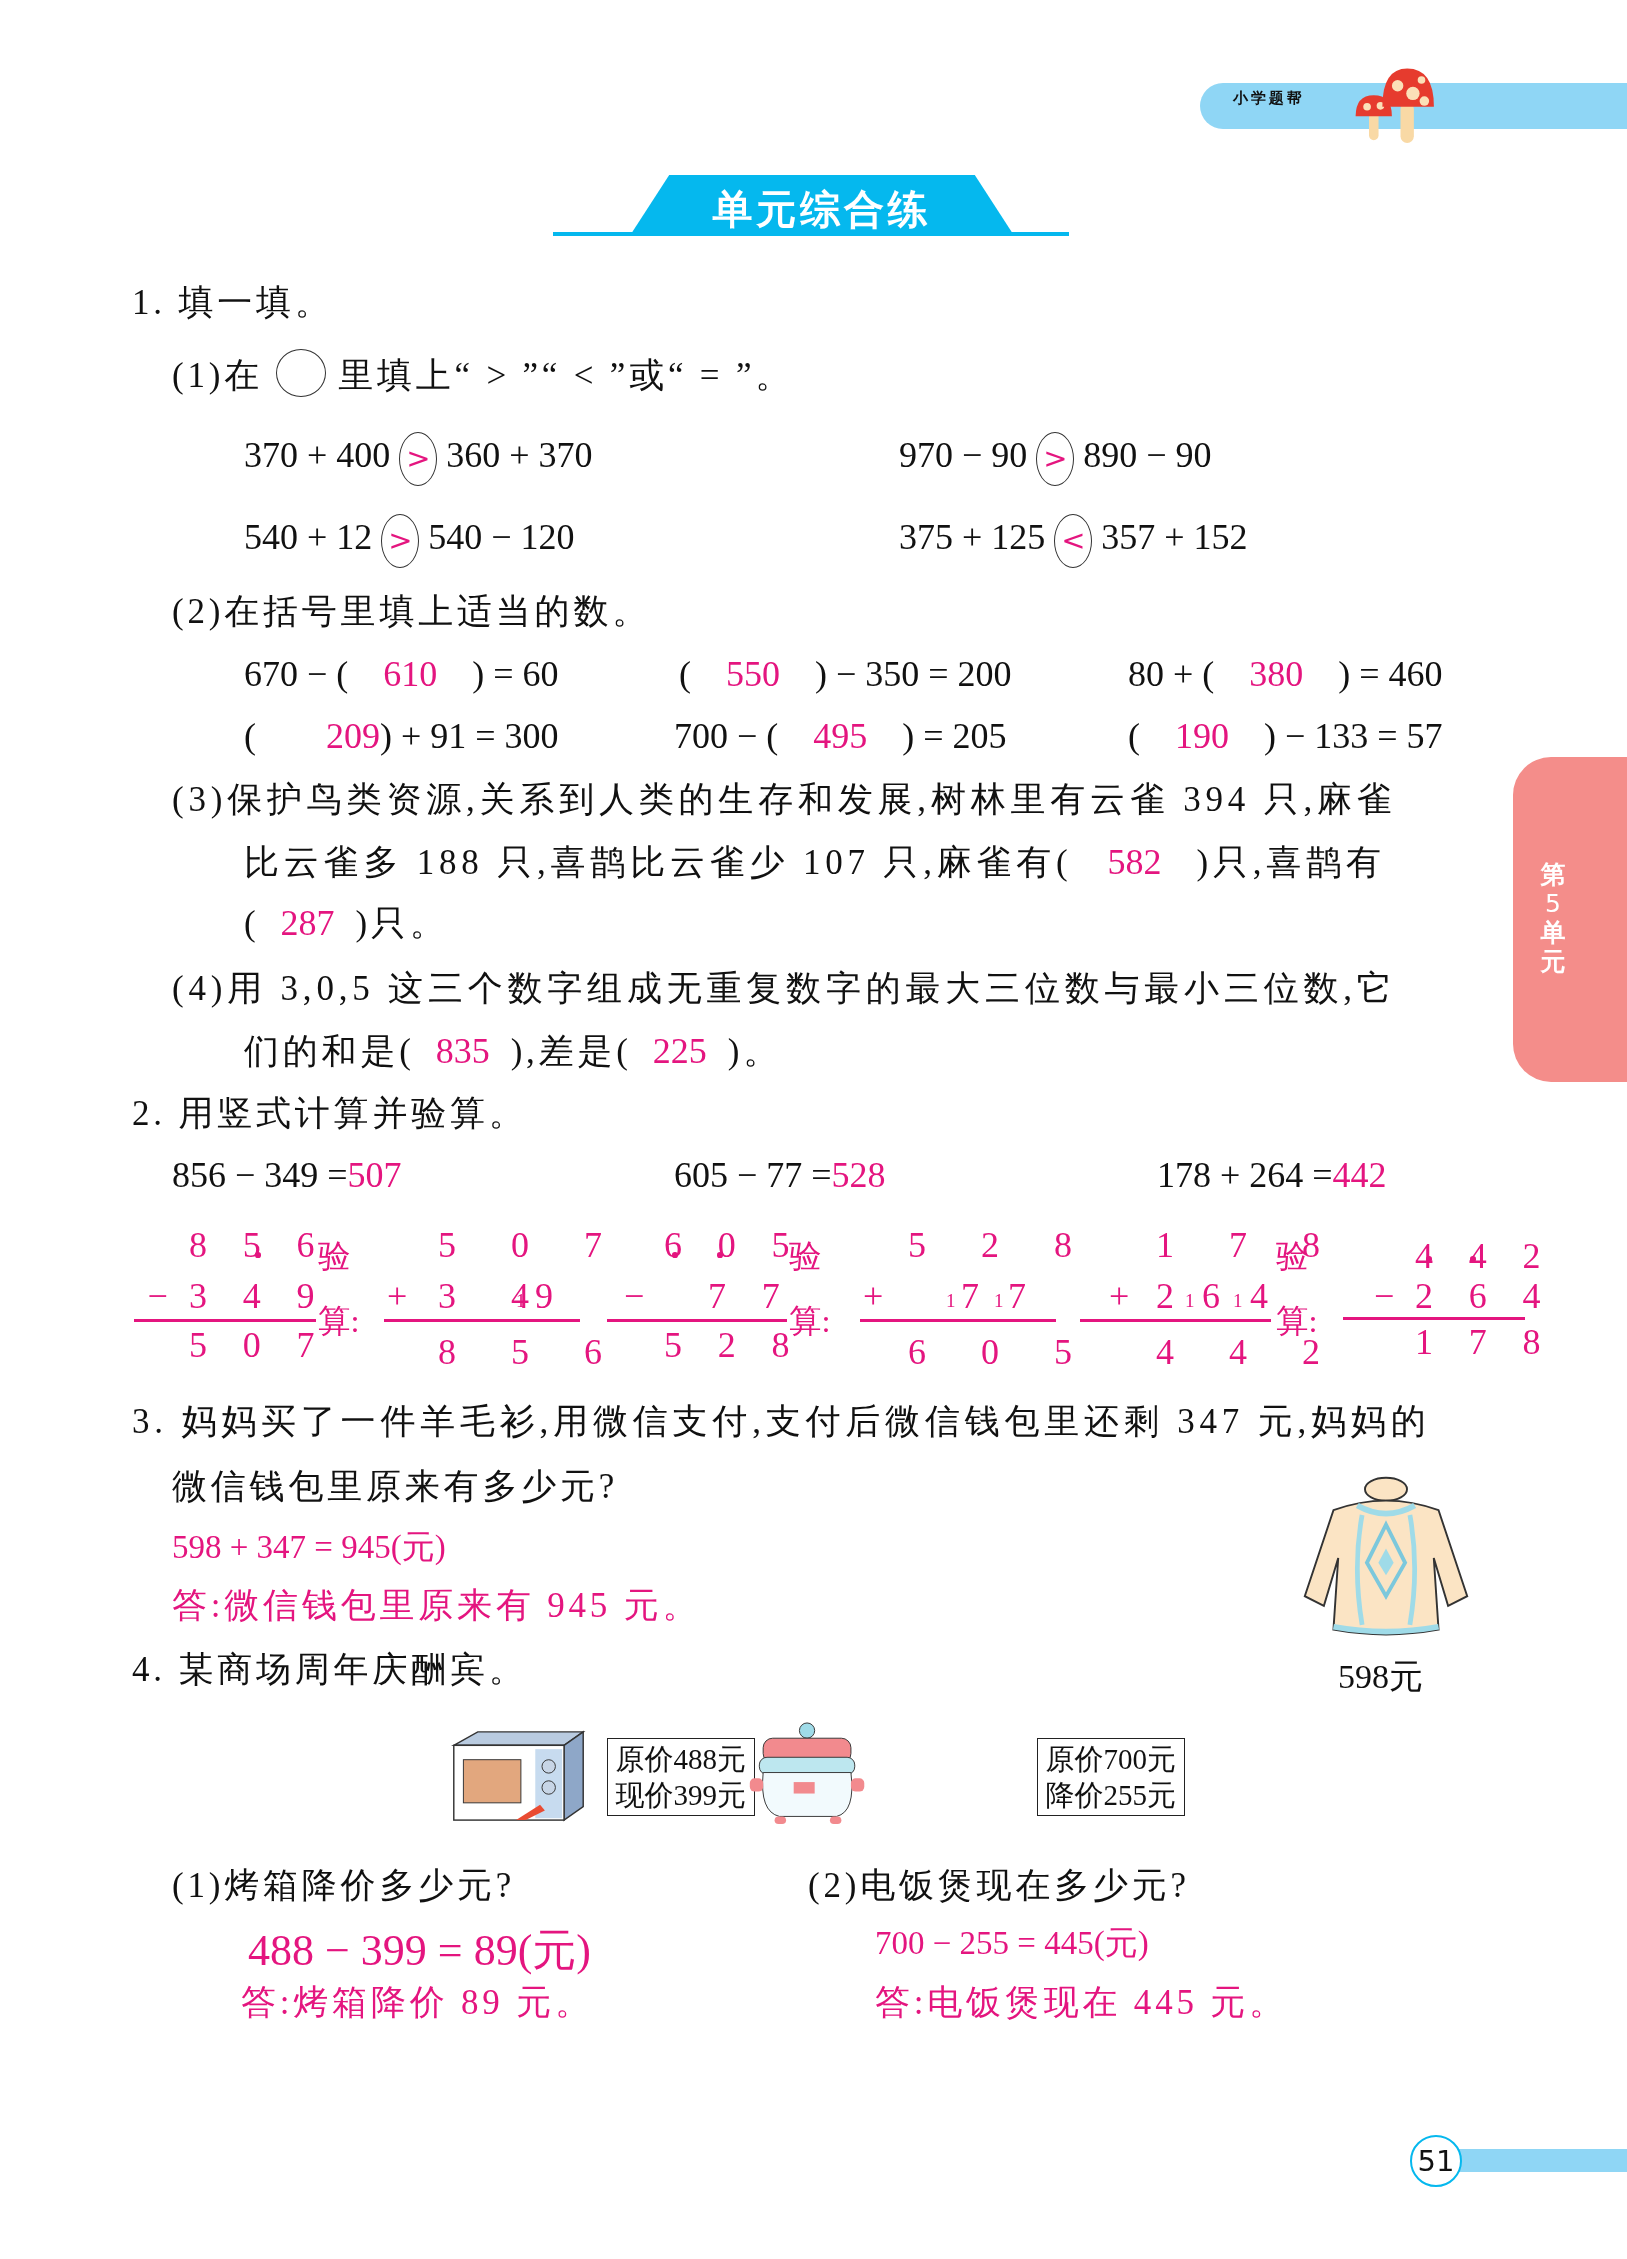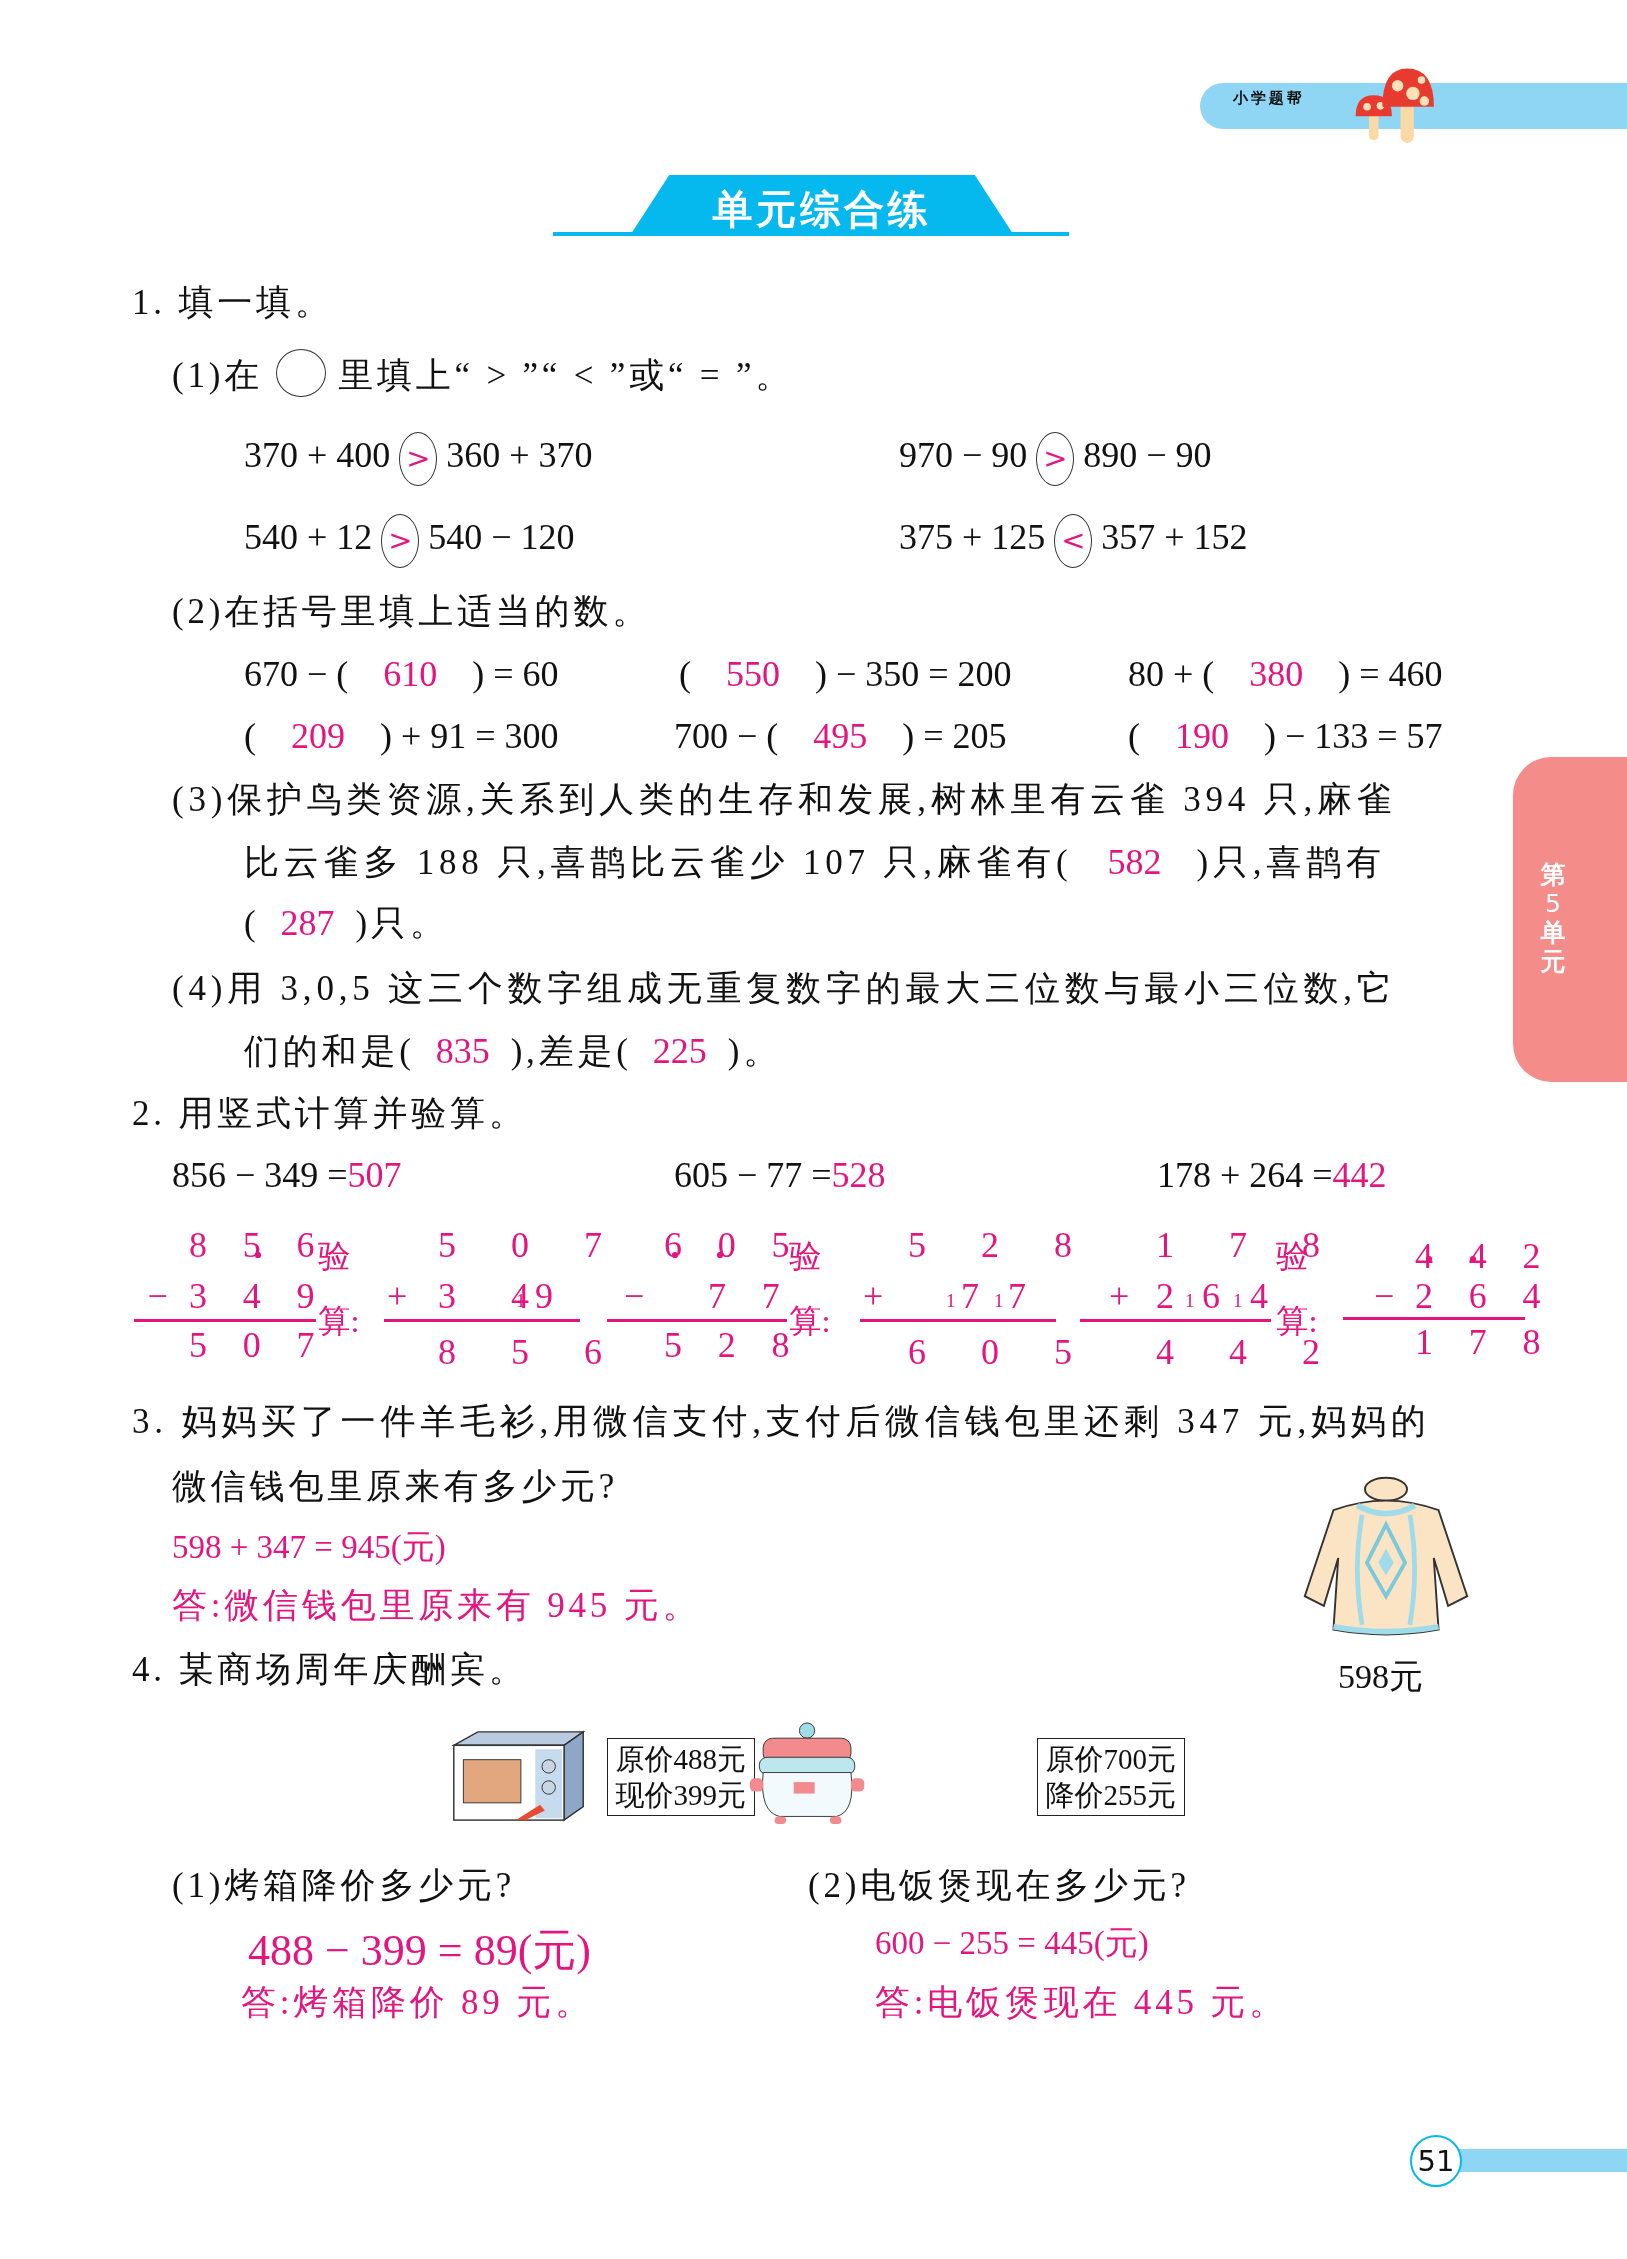--- a/index.html
+++ b/index.html
@@ -91,21 +91,21 @@
 <div class="abs n" style="left:899px;top:514px">
   <span>375 + 125</span>
   <span class="circ ans">&lt;</span>
   <span>357 + 152</span>
 </div>
 
 <div class="abs t" style="left:172px;top:588px">(2)在括号里填上适当的数。</div>
 <div class="abs n" style="left:244px;top:653px"><span>670 − (</span><span class="ans" style="display:inline-block;width:124px;text-align:center">610</span><span>) = 60</span></div>
 <div class="abs n" style="left:679px;top:653px"><span>(</span><span class="ans" style="display:inline-block;width:124px;text-align:center">550</span><span>) − 350 = 200</span></div>
 <div class="abs n" style="left:1128px;top:653px"><span>80 + (</span><span class="ans" style="display:inline-block;width:124px;text-align:center">380</span><span>) = 460</span></div>
-<div class="abs n" style="left:244px;top:715px"><span>(</span><span class="ans" style="display:inline-block;width:124px;text-align:center">209</span><span>) + 91 = 300</span></div>
+<div class="abs n" style="left:244px;top:715px"><span>(</span><span class="ans" style="display:inline-block;width:124px;text-align:right">209</span><span>) + 91 = 300</span></div>
 <div class="abs n" style="left:674px;top:715px"><span>700 − (</span><span class="ans" style="display:inline-block;width:124px;text-align:center">495</span><span>) = 205</span></div>
 <div class="abs n" style="left:1128px;top:715px"><span>(</span><span class="ans" style="display:inline-block;width:124px;text-align:center">190</span><span>) − 133 = 57</span></div>
 
 <div class="abs t" style="left:172px;top:776px;letter-spacing:4.8px">(3)保护鸟类资源,关系到人类的生存和发展,树林里有云雀 394 只,麻雀</div>
 <div class="abs t" style="left:244px;top:839px;letter-spacing:4.8px"><span>比云雀多 188 只,喜鹊比云雀少 107 只,麻雀有(</span><span class="ans n" style="display:inline-block;width:124px;text-align:center;letter-spacing:0">582</span><span>)只,喜鹊有</span></div>
 <div class="abs t" style="left:244px;top:900px"><span>(</span><span class="ans n" style="display:inline-block;width:96px;text-align:center;letter-spacing:0">287</span><span>)只。</span></div>
 
 <div class="abs t" style="left:172px;top:965px;letter-spacing:4.8px">(4)用 3,0,5 这三个数字组成无重复数字的最大三位数与最小三位数,它</div>
 <div class="abs t" style="left:244px;top:1028px"><span>们的和是(</span><span class="ans n" style="display:inline-block;width:96px;text-align:center;letter-spacing:0">835</span><span>),差是(</span><span class="ans n" style="display:inline-block;width:96px;text-align:center;letter-spacing:0">225</span><span>)。</span></div>
 
@@ -221,18 +221,18 @@
 <div class="abs pricebox" style="left:1037px;top:1738px">
   <div>原价700元</div>
   <div>降价255元</div>
 </div>
 
 <div class="abs t" style="left:172px;top:1862px">(1)烤箱降价多少元?</div>
 <div class="abs n ans" style="left:248px;top:1921px;font-size:44px">488 − 399 = 89(元)</div>
 <div class="abs t ans" style="left:241px;top:1979px">答:烤箱降价 89 元。</div>
 
 <div class="abs t" style="left:808px;top:1862px">(2)电饭煲现在多少元?</div>
-<div class="abs n ans" style="left:875px;top:1921px;font-size:33px">600 − 255 = 445(元)</div>
+<div class="abs n ans" style="left:875px;top:1921px;font-size:33px">700 − 255 = 445(元)</div>
 <div class="abs t ans" style="left:875px;top:1979px">答:电饭煲现在 445 元。</div>
 
 <div class="abs pgbar"></div>
 <div class="abs pgnum">51</div>
 
 
 </body></html>

